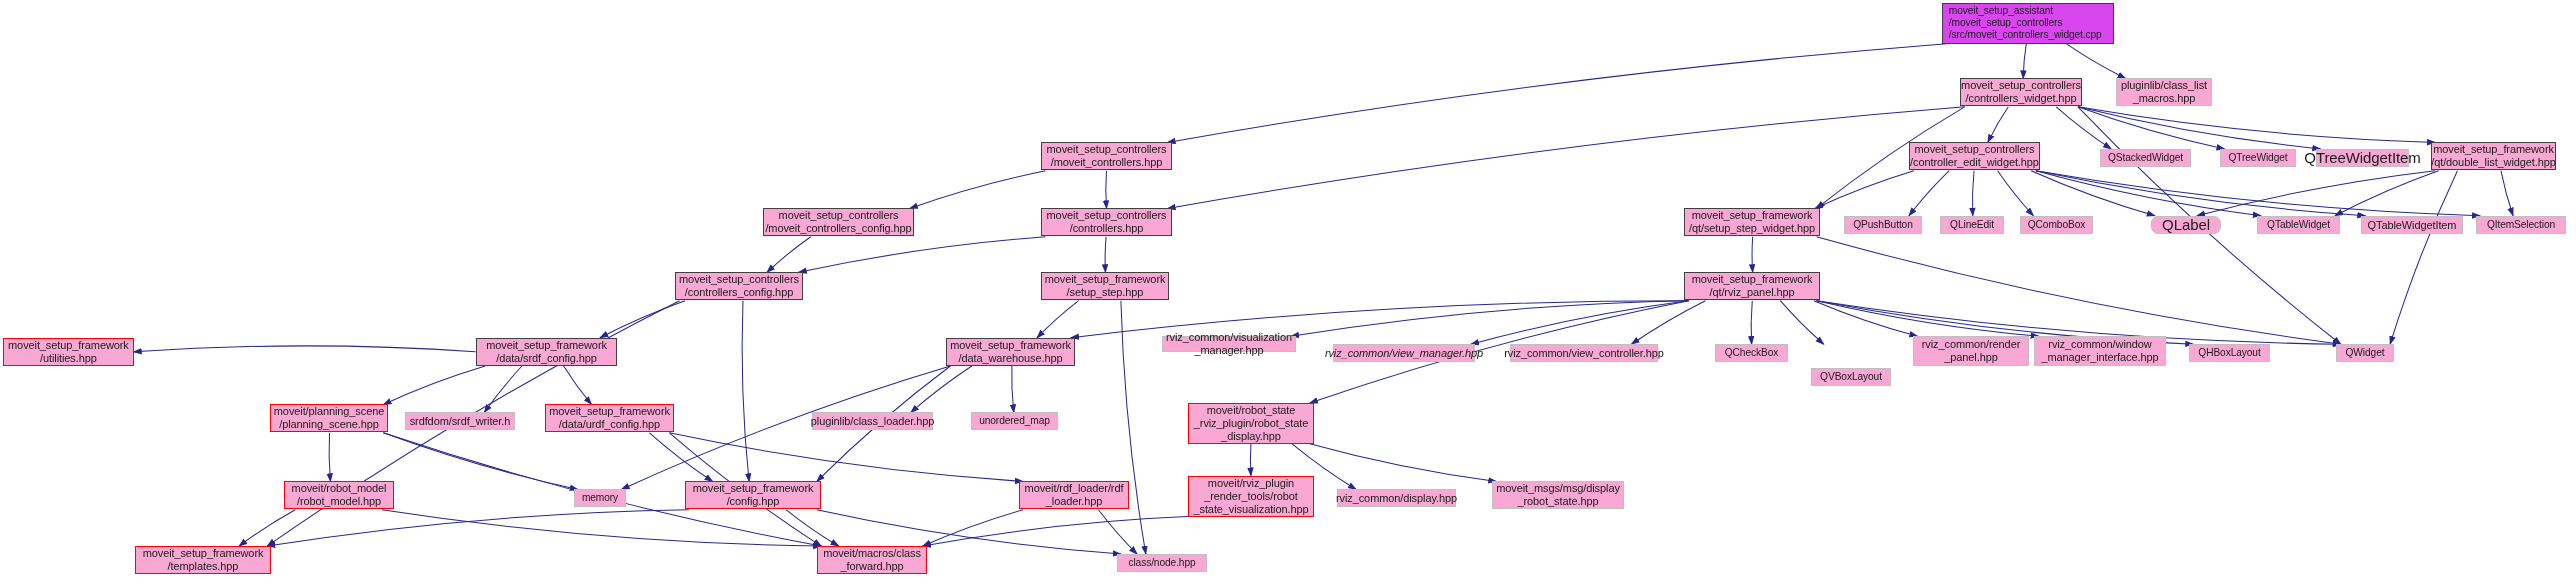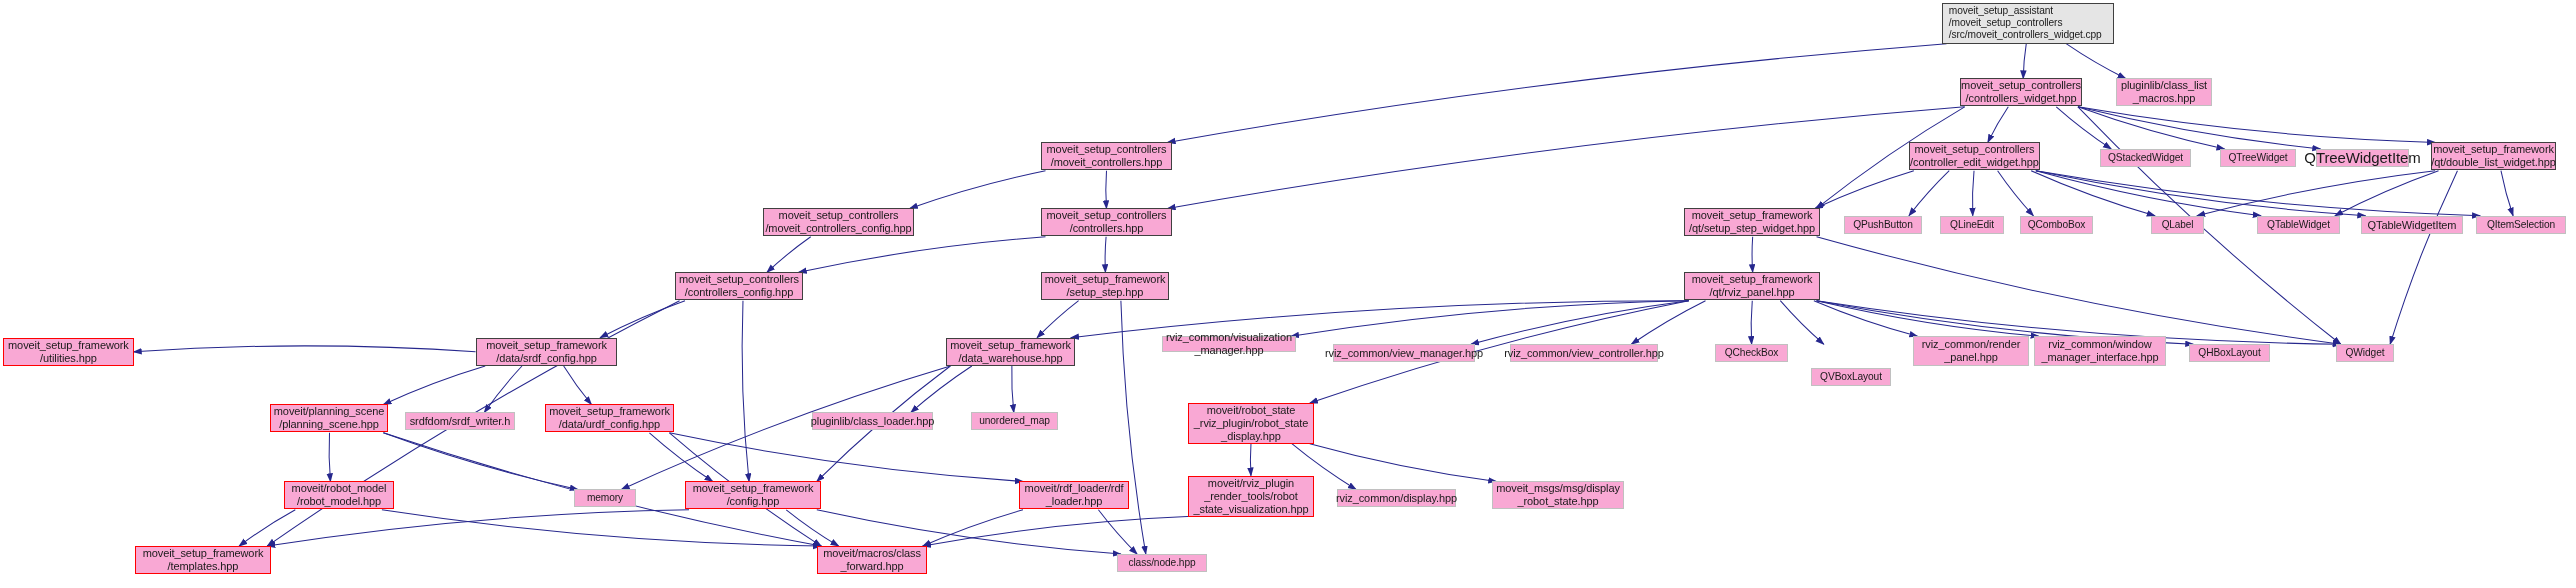--- a/index.html
+++ b/index.html
@@ -41,21 +41,21 @@
     letter-spacing: -0.1px;
   }
   .node.kind-header {
     border: 0.7px solid #404040;
   }
   .node.kind-highlight {
     border: 1.5px solid #ff0000;
   }
   .node.kind-root {
     border: 0.7px solid #404040;
-    background: #e5e5e5;
+    background: #d946ef;
     text-align: left;
     justify-content: flex-start;
   }
 </style>
 </head>
 <body>
 
 <div id="graph-root">
   <svg id="edge-layer" viewBox="0 0 3548 811">
       <defs>
@@ -150,21 +150,21 @@
       <div class="node kind-plain" style="left: 2316px; top: 149px; width: 93px; height: 18px; font-size: 15px;">QTreeWidgetItem</div>
       <div class="node kind-header" style="left: 2431px; top: 142px; width: 125px; height: 28px;">moveit_setup_framework
 /qt/double_list_widget.hpp</div>
       <div class="node kind-header" style="left: 1041px; top: 142px; width: 131px; height: 28px;">moveit_setup_controllers
 /moveit_controllers.hpp</div>
       <div class="node kind-header" style="left: 1684px; top: 208px; width: 136px; height: 28px;">moveit_setup_framework
 /qt/setup_step_widget.hpp</div>
       <div class="node kind-plain" style="left: 1844px; top: 216px; width: 78px; height: 18px; font-size: 10.2px;">QPushButton</div>
       <div class="node kind-plain" style="left: 1940px; top: 216px; width: 64px; height: 18px; font-size: 10.2px;">QLineEdit</div>
       <div class="node kind-plain" style="left: 2020px; top: 216px; width: 73px; height: 18px; font-size: 10.2px;">QComboBox</div>
-      <div class="node kind-plain" style="left: 2151px; top: 216px; width: 53px; height: 18px; font-size: 10px;">QLabel</div>
+      <div class="node kind-plain" style="left: 2151px; top: 216px; width: 70px; height: 18px; font-size: 15px; border-radius: 7px;">QLabel</div>
       <div class="node kind-plain" style="left: 2257px; top: 216px; width: 83px; height: 18px; font-size: 10.2px;">QTableWidget</div>
       <div class="node kind-plain" style="left: 2361px; top: 216px; width: 102px; height: 18px;">QTableWidgetItem</div>
       <div class="node kind-plain" style="left: 2476px; top: 216px; width: 90px; height: 18px; font-size: 10.2px;">QItemSelection</div>
       <div class="node kind-header" style="left: 763px; top: 208px; width: 151px; height: 28px;">moveit_setup_controllers
 /moveit_controllers_config.hpp</div>
       <div class="node kind-header" style="left: 1041px; top: 208px; width: 131px; height: 28px;">moveit_setup_controllers
 /controllers.hpp</div>
       <div class="node kind-header" style="left: 675px; top: 272px; width: 128px; height: 28px;">moveit_setup_controllers
 /controllers_config.hpp</div>
       <div class="node kind-header" style="left: 1041px; top: 272px; width: 128px; height: 28px;">moveit_setup_framework
@@ -172,21 +172,21 @@
       <div class="node kind-header" style="left: 1684px; top: 272px; width: 136px; height: 28px;">moveit_setup_framework
 /qt/rviz_panel.hpp</div>
       <div class="node kind-highlight" style="left: 2.9px; top: 338px; width: 131px; height: 28px;">moveit_setup_framework
 /utilities.hpp</div>
       <div class="node kind-header" style="left: 476px; top: 338px; width: 141px; height: 28px;">moveit_setup_framework
 /data/srdf_config.hpp</div>
       <div class="node kind-header" style="left: 946px; top: 338px; width: 129px; height: 28px;">moveit_setup_framework
 /data_warehouse.hpp</div>
       <div class="node kind-plain" style="left: 1162px; top: 336px; width: 134px; height: 16px;">rviz_common/visualization
 _manager.hpp</div>
-      <div class="node kind-plain" style="left: 1333px; top: 344px; width: 142px; height: 18px;">rviz_common/view_manager.hpp</div>
+      <div class="node kind-plain" style="left: 1333px; top: 344px; width: 142px; height: 18px; font-style: italic;">rviz_common/view_manager.hpp</div>
       <div class="node kind-plain" style="left: 1510px; top: 344px; width: 148px; height: 18px;">rviz_common/view_controller.hpp</div>
       <div class="node kind-plain" style="left: 1715px; top: 344px; width: 73px; height: 18px; font-size: 10.2px;">QCheckBox</div>
       <div class="node kind-plain" style="left: 1811px; top: 344px; width: 80px; height: 18px; font-size: 10.2px; margin-top: 24px;">QVBoxLayout</div>
       <div class="node kind-plain" style="left: 1913px; top: 336px; width: 116px; height: 30px;">rviz_common/render
 _panel.hpp</div>
       <div class="node kind-plain" style="left: 2034px; top: 336px; width: 132px; height: 30px;">rviz_common/window
 _manager_interface.hpp</div>
       <div class="node kind-plain" style="left: 2189px; top: 344px; width: 81px; height: 18px; font-size: 10.2px;">QHBoxLayout</div>
       <div class="node kind-plain" style="left: 2336px; top: 344px; width: 58px; height: 18px; font-size: 10.2px;">QWidget</div>
       <div class="node kind-highlight" style="left: 270px; top: 404px; width: 118px; height: 28px;">moveit/planning_scene
@@ -194,21 +194,21 @@
       <div class="node kind-plain" style="left: 405px; top: 412px; width: 110px; height: 18px;">srdfdom/srdf_writer.h</div>
       <div class="node kind-highlight" style="left: 545px; top: 404px; width: 129px; height: 28px;">moveit_setup_framework
 /data/urdf_config.hpp</div>
       <div class="node kind-plain" style="left: 812px; top: 412px; width: 121px; height: 18px;">pluginlib/class_loader.hpp</div>
       <div class="node kind-plain" style="left: 971px; top: 412px; width: 87px; height: 18px; font-size: 10.2px;">unordered_map</div>
       <div class="node kind-highlight" style="left: 1188px; top: 403px; width: 126px; height: 41px;">moveit/robot_state
 _rviz_plugin/robot_state
 _display.hpp</div>
       <div class="node kind-highlight" style="left: 284px; top: 481px; width: 110px; height: 28px;">moveit/robot_model
 /robot_model.hpp</div>
-      <div class="node kind-plain" style="left: 574px; top: 489px; width: 62px; height: 18px; font-size: 10.2px;">memory</div>
+      <div class="node kind-plain" style="left: 574px; top: 489px; width: 52px; height: 18px; font-size: 10.2px;">memory</div>
       <div class="node kind-highlight" style="left: 685px; top: 481px; width: 136px; height: 28px;">moveit_setup_framework
 /config.hpp</div>
       <div class="node kind-highlight" style="left: 1019px; top: 481px; width: 110px; height: 28px;">moveit/rdf_loader/rdf
 _loader.hpp</div>
       <div class="node kind-highlight" style="left: 1188px; top: 476px; width: 126px; height: 41px;">moveit/rviz_plugin
 _render_tools/robot
 _state_visualization.hpp</div>
       <div class="node kind-plain" style="left: 1337px; top: 489px; width: 119px; height: 18px;">rviz_common/display.hpp</div>
       <div class="node kind-plain" style="left: 1492px; top: 481px; width: 132px; height: 28px;">moveit_msgs/msg/display
 _robot_state.hpp</div>

